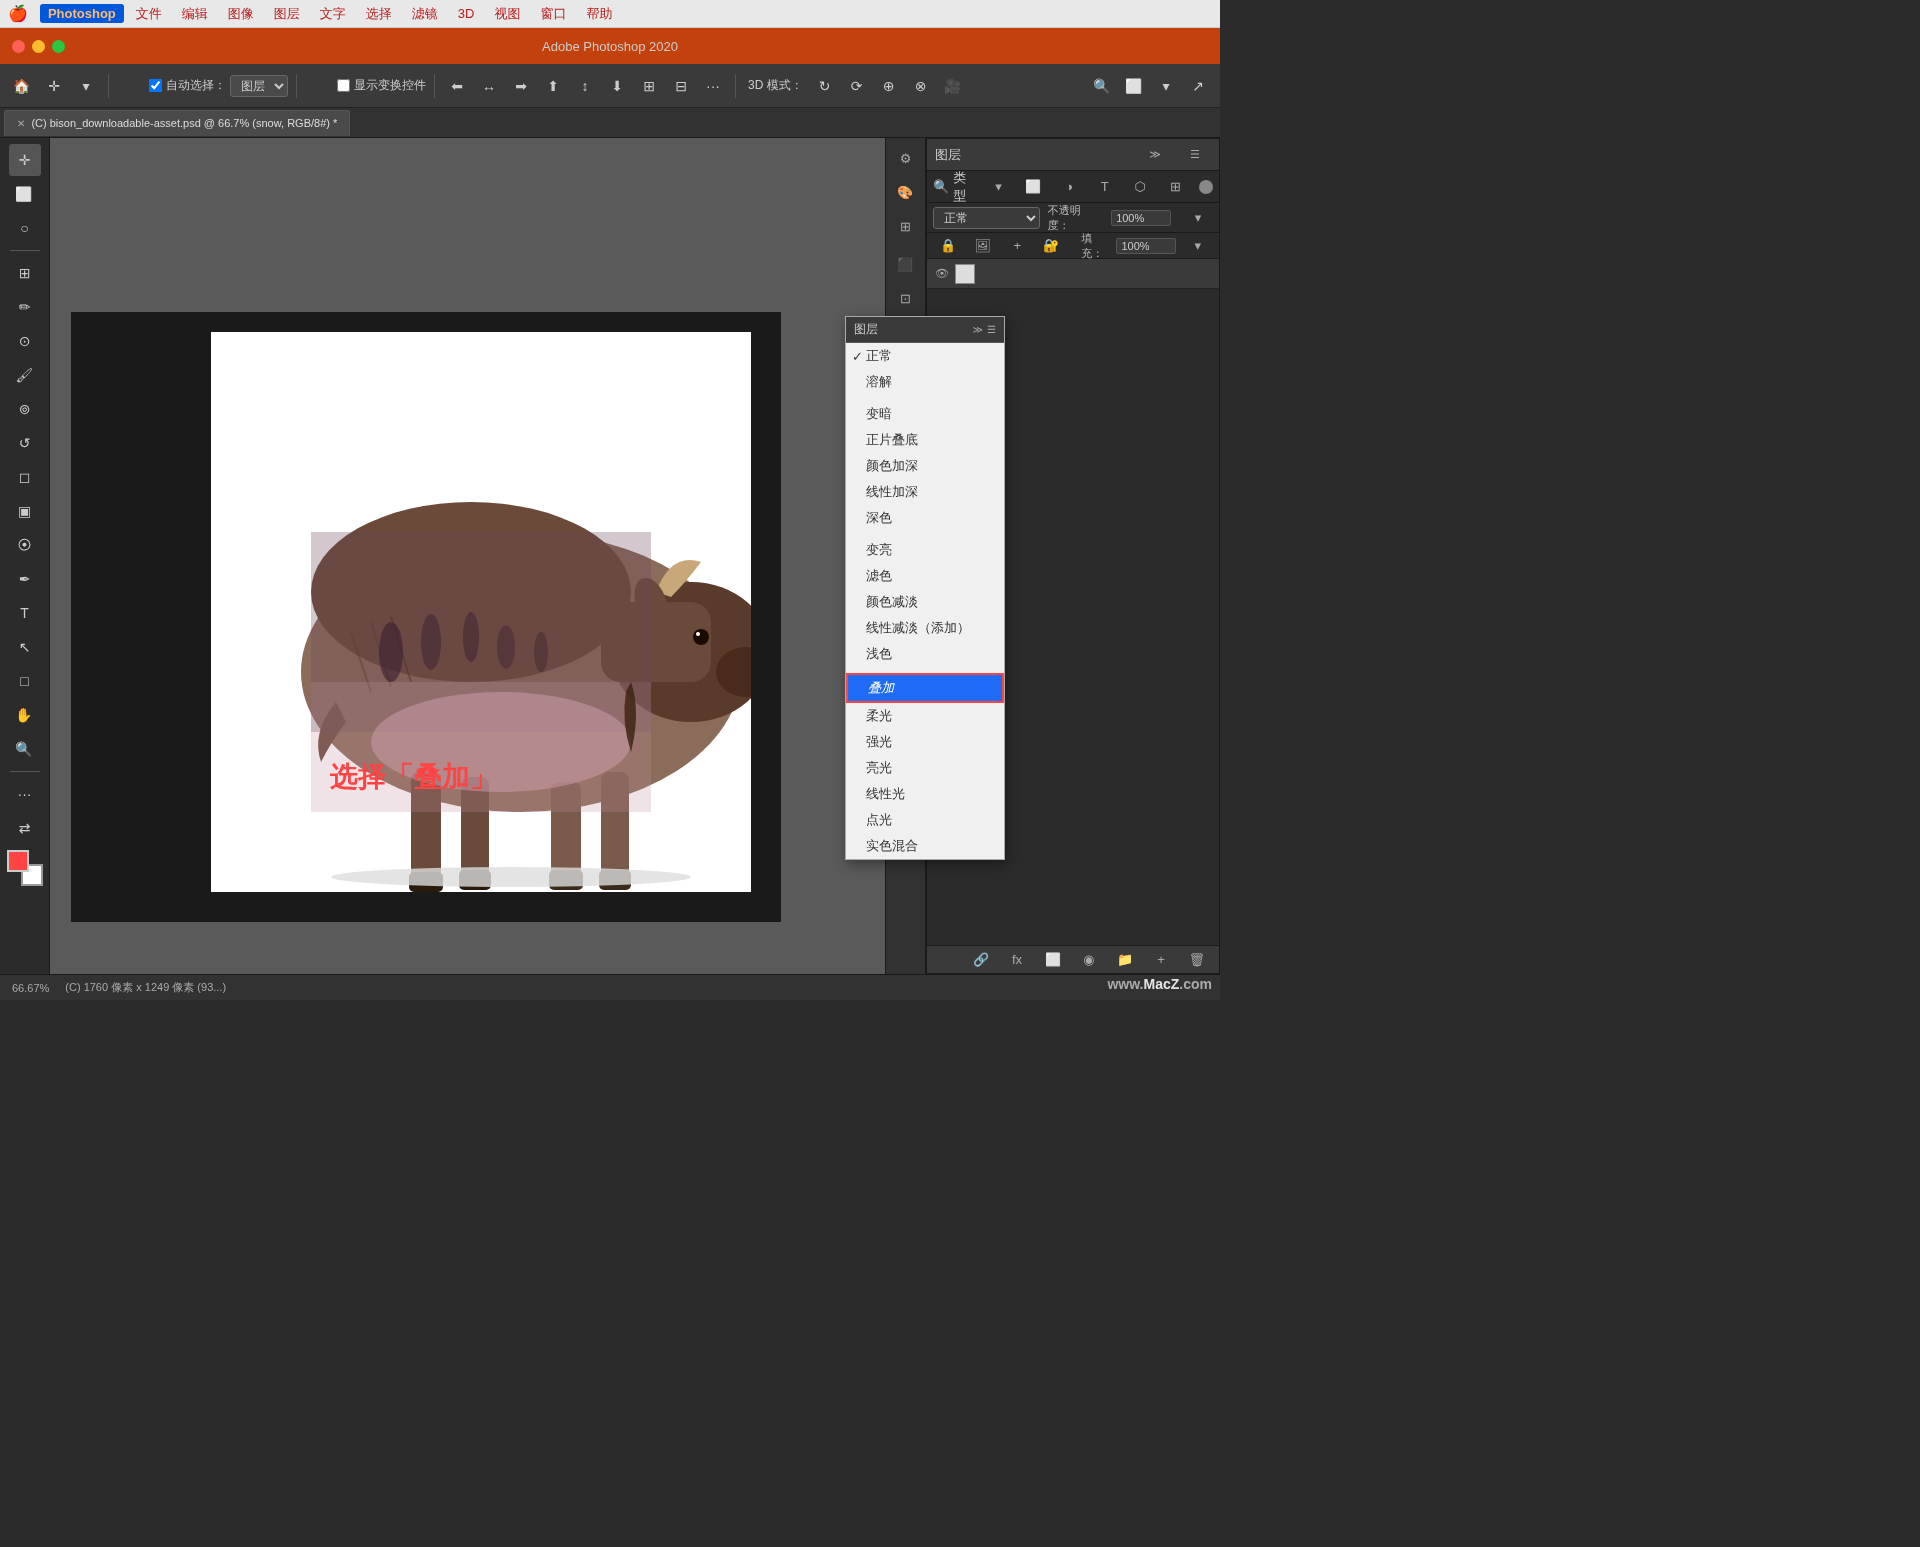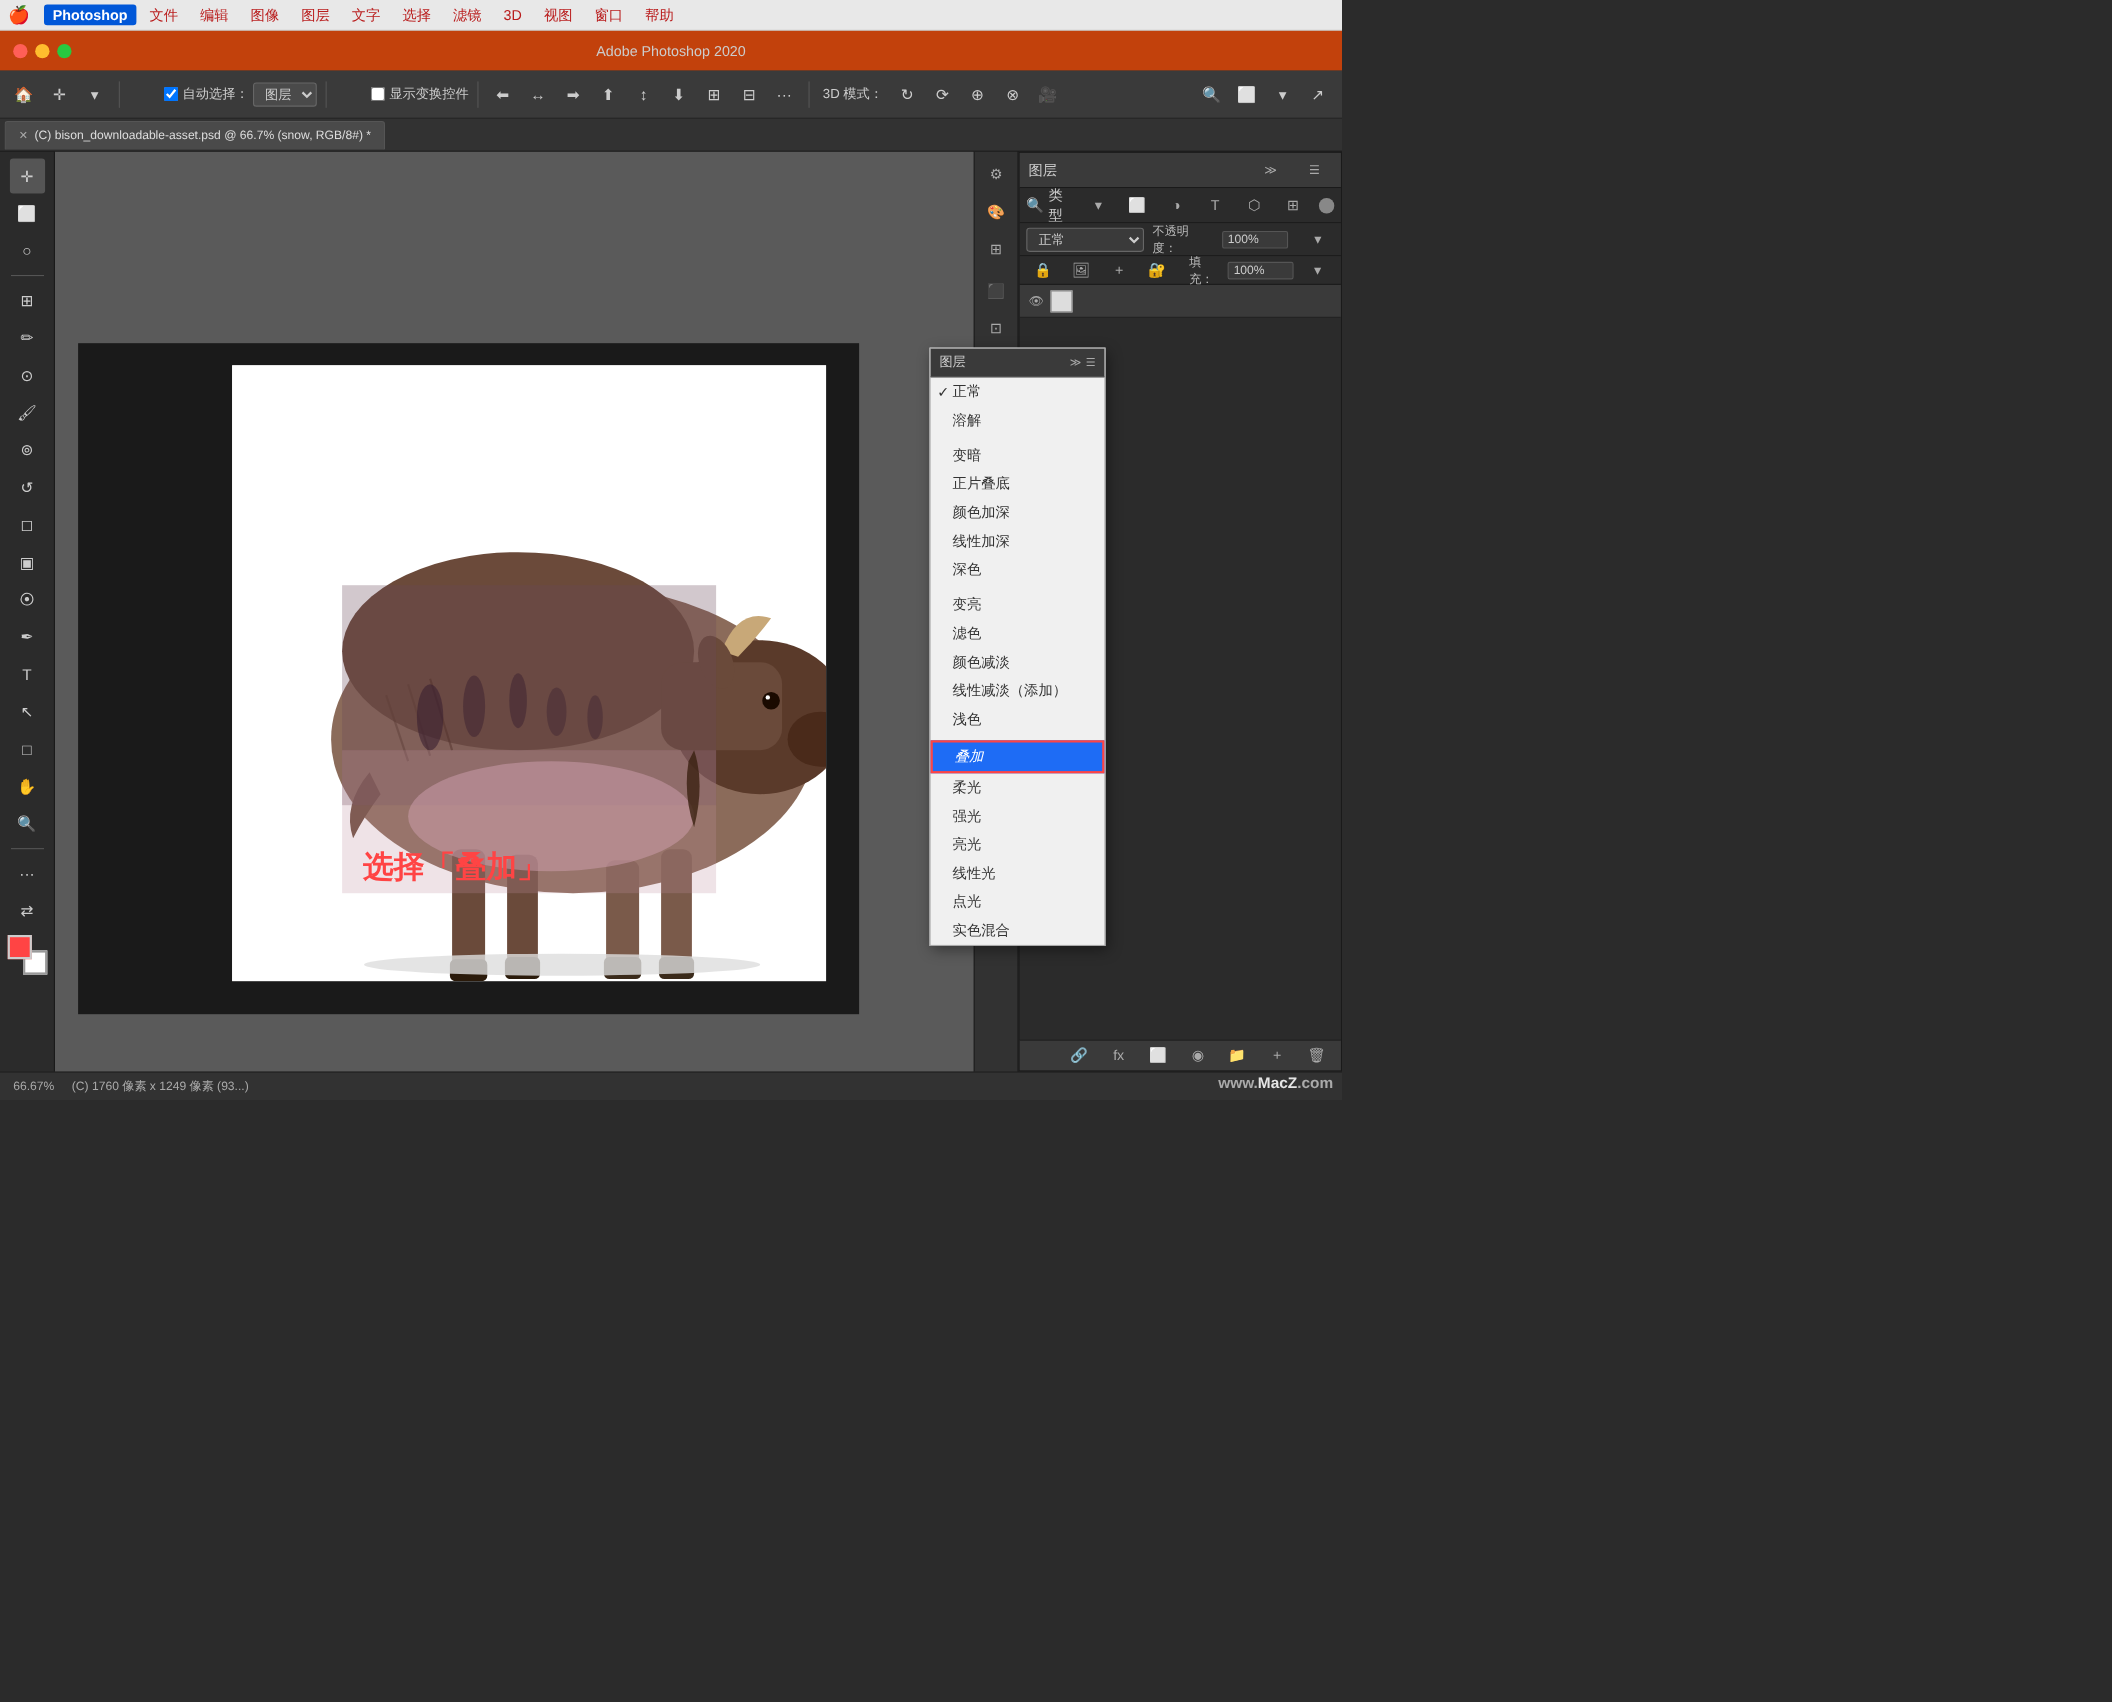--- a/index.html
+++ b/index.html
@@ -29,21 +29,21 @@
       margin-right: 8px;
       color: #333;
     }
     .menubar-item {
       padding: 2px 8px;
       font-size: 13px;
       color: #b91c1c;
       cursor: pointer;
       border-radius: 3px;
     }
-    .menubar-item.active { background: #0057d8; color: #ffffff; }
+    .menubar-item.active { background: #0057d8; color: #fdba74; }
     .menubar-photoshop { font-weight: bold; }
 
     
     .titlebar {
       height: 36px;
       background: #c2410c;
       display: flex;
       align-items: center;
       justify-content: center;
       position: relative;
@@ -207,21 +207,21 @@
       left: 140px;
       width: 540px;
       height: 560px;
       background: white;
       overflow: hidden;
     }
 
     
     .instruction-text {
       position: absolute;
-      bottom: 167px;
+      bottom: 178px;
       left: 280px;
       color: #ff4444;
       font-size: 28px;
       font-weight: bold;
       z-index: 10;
     }
 
     
     .right-panels {
       width: 295px;

